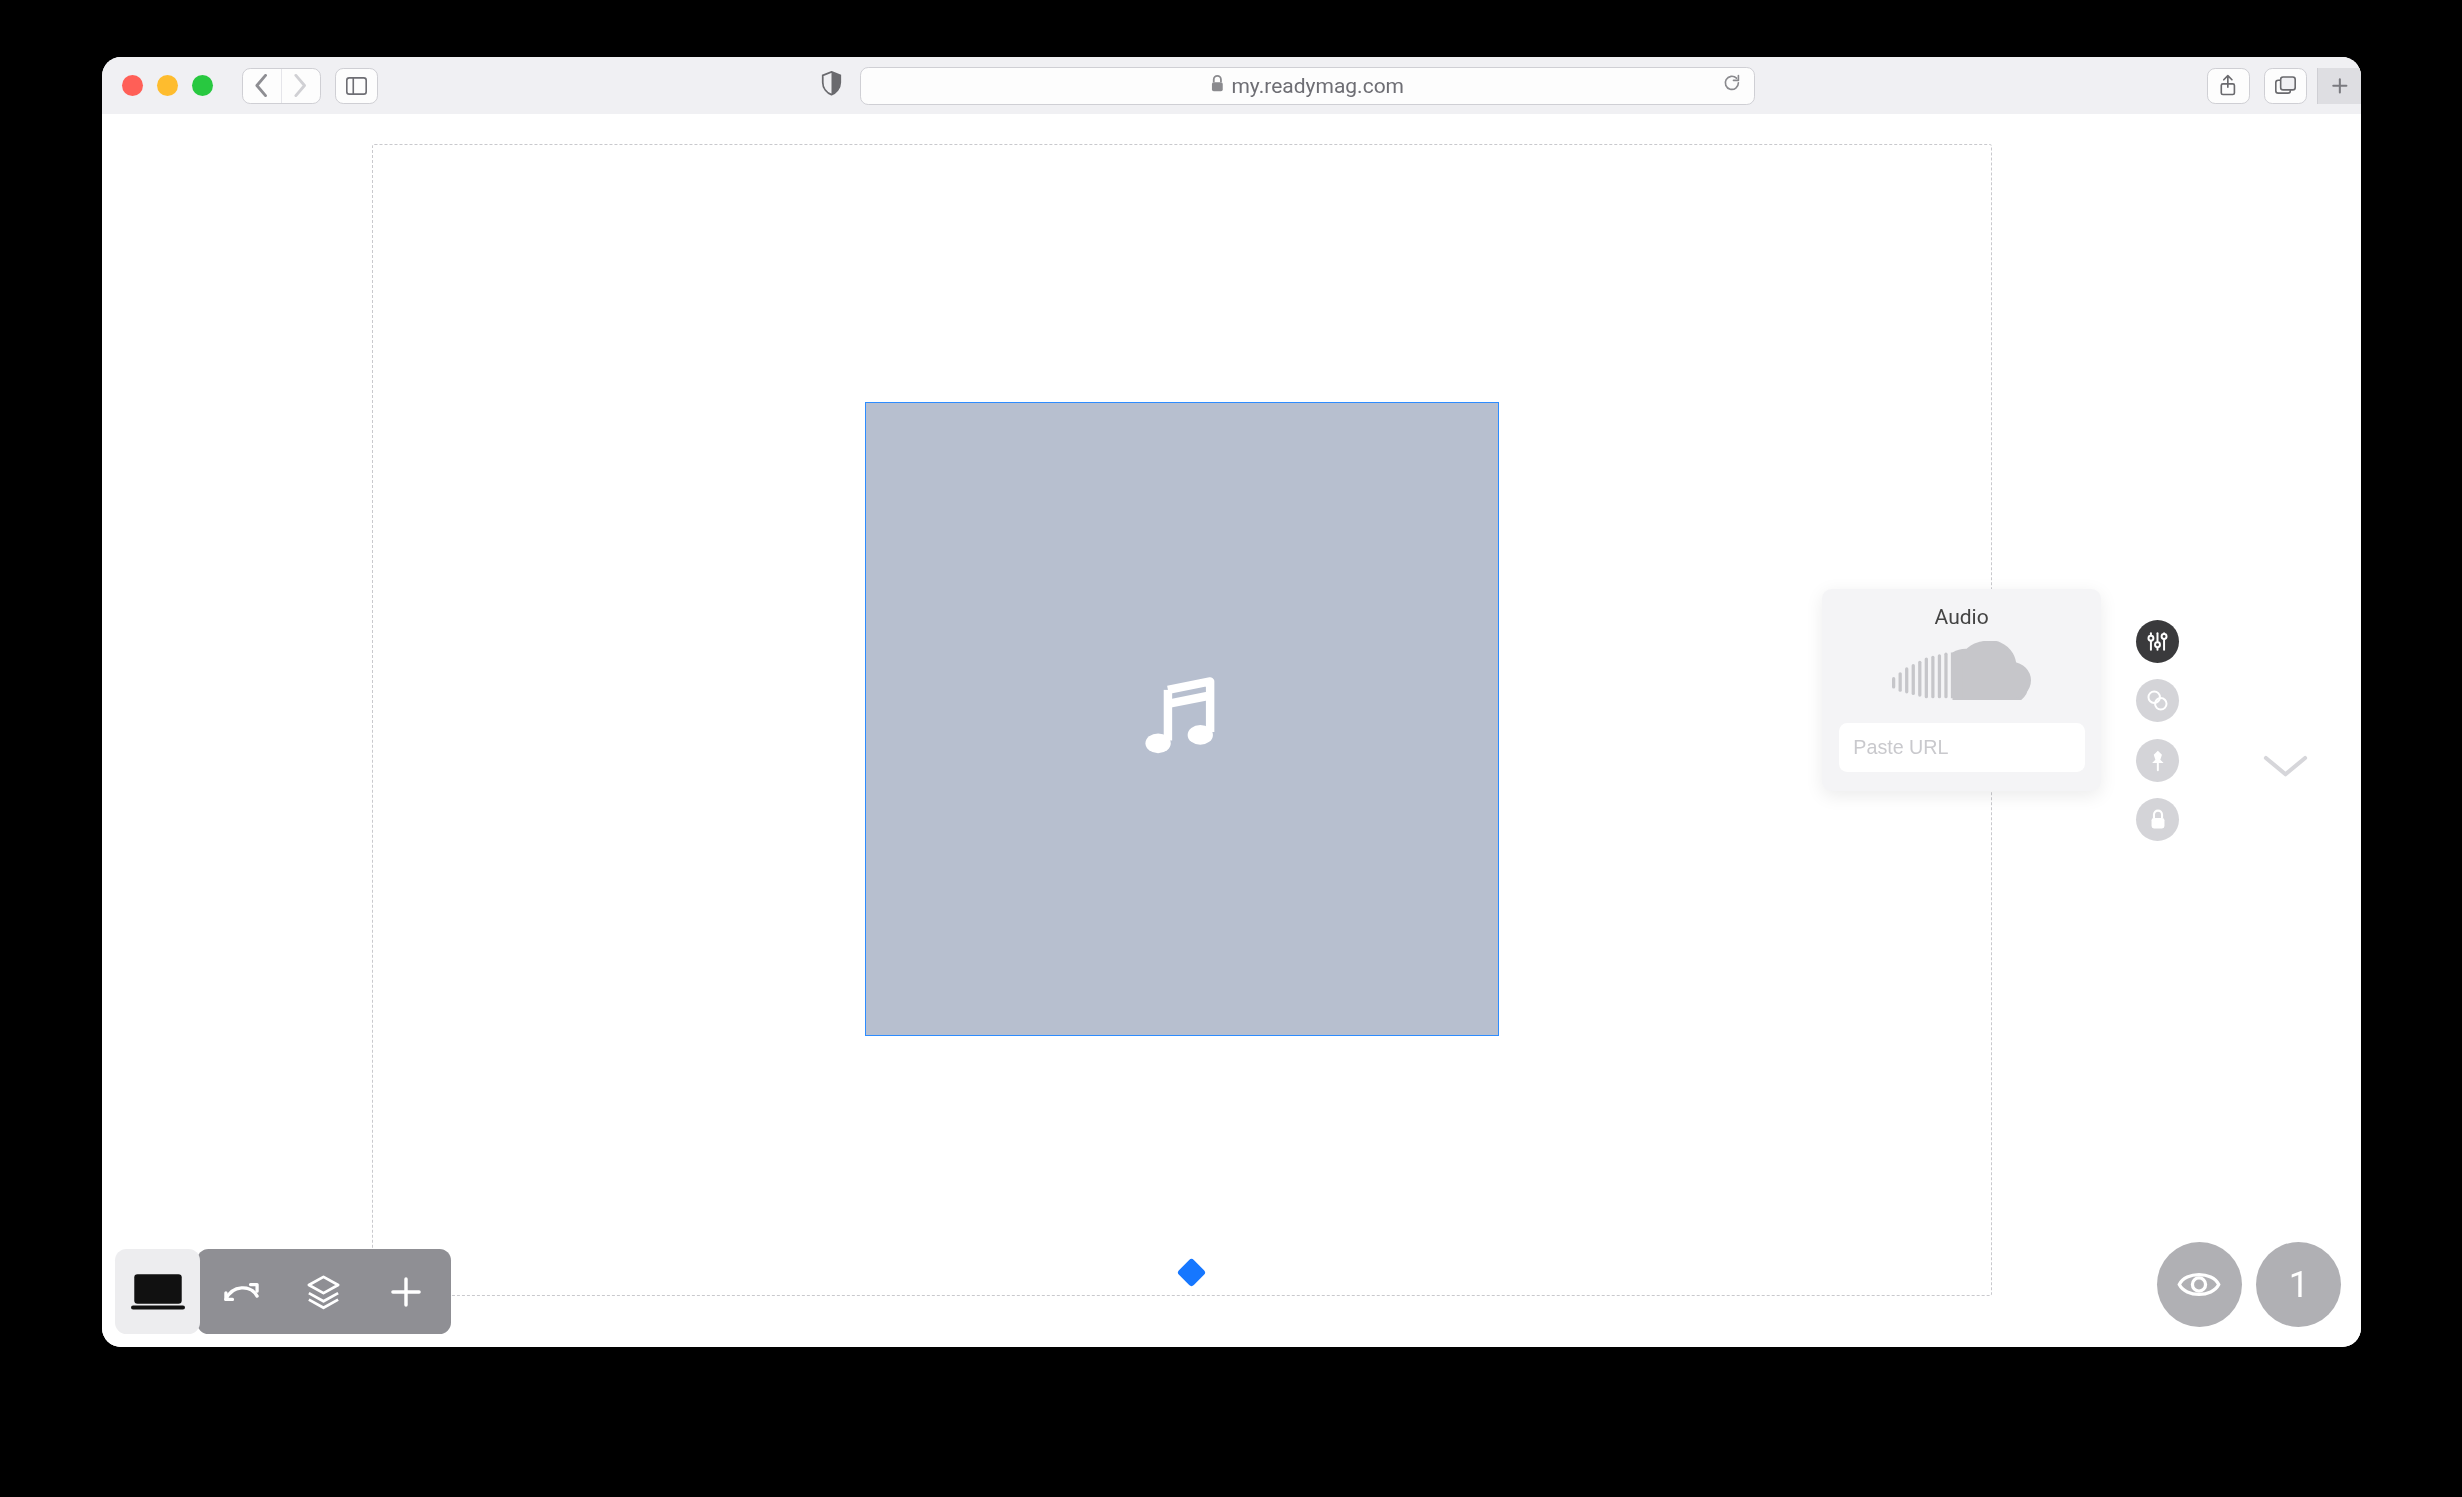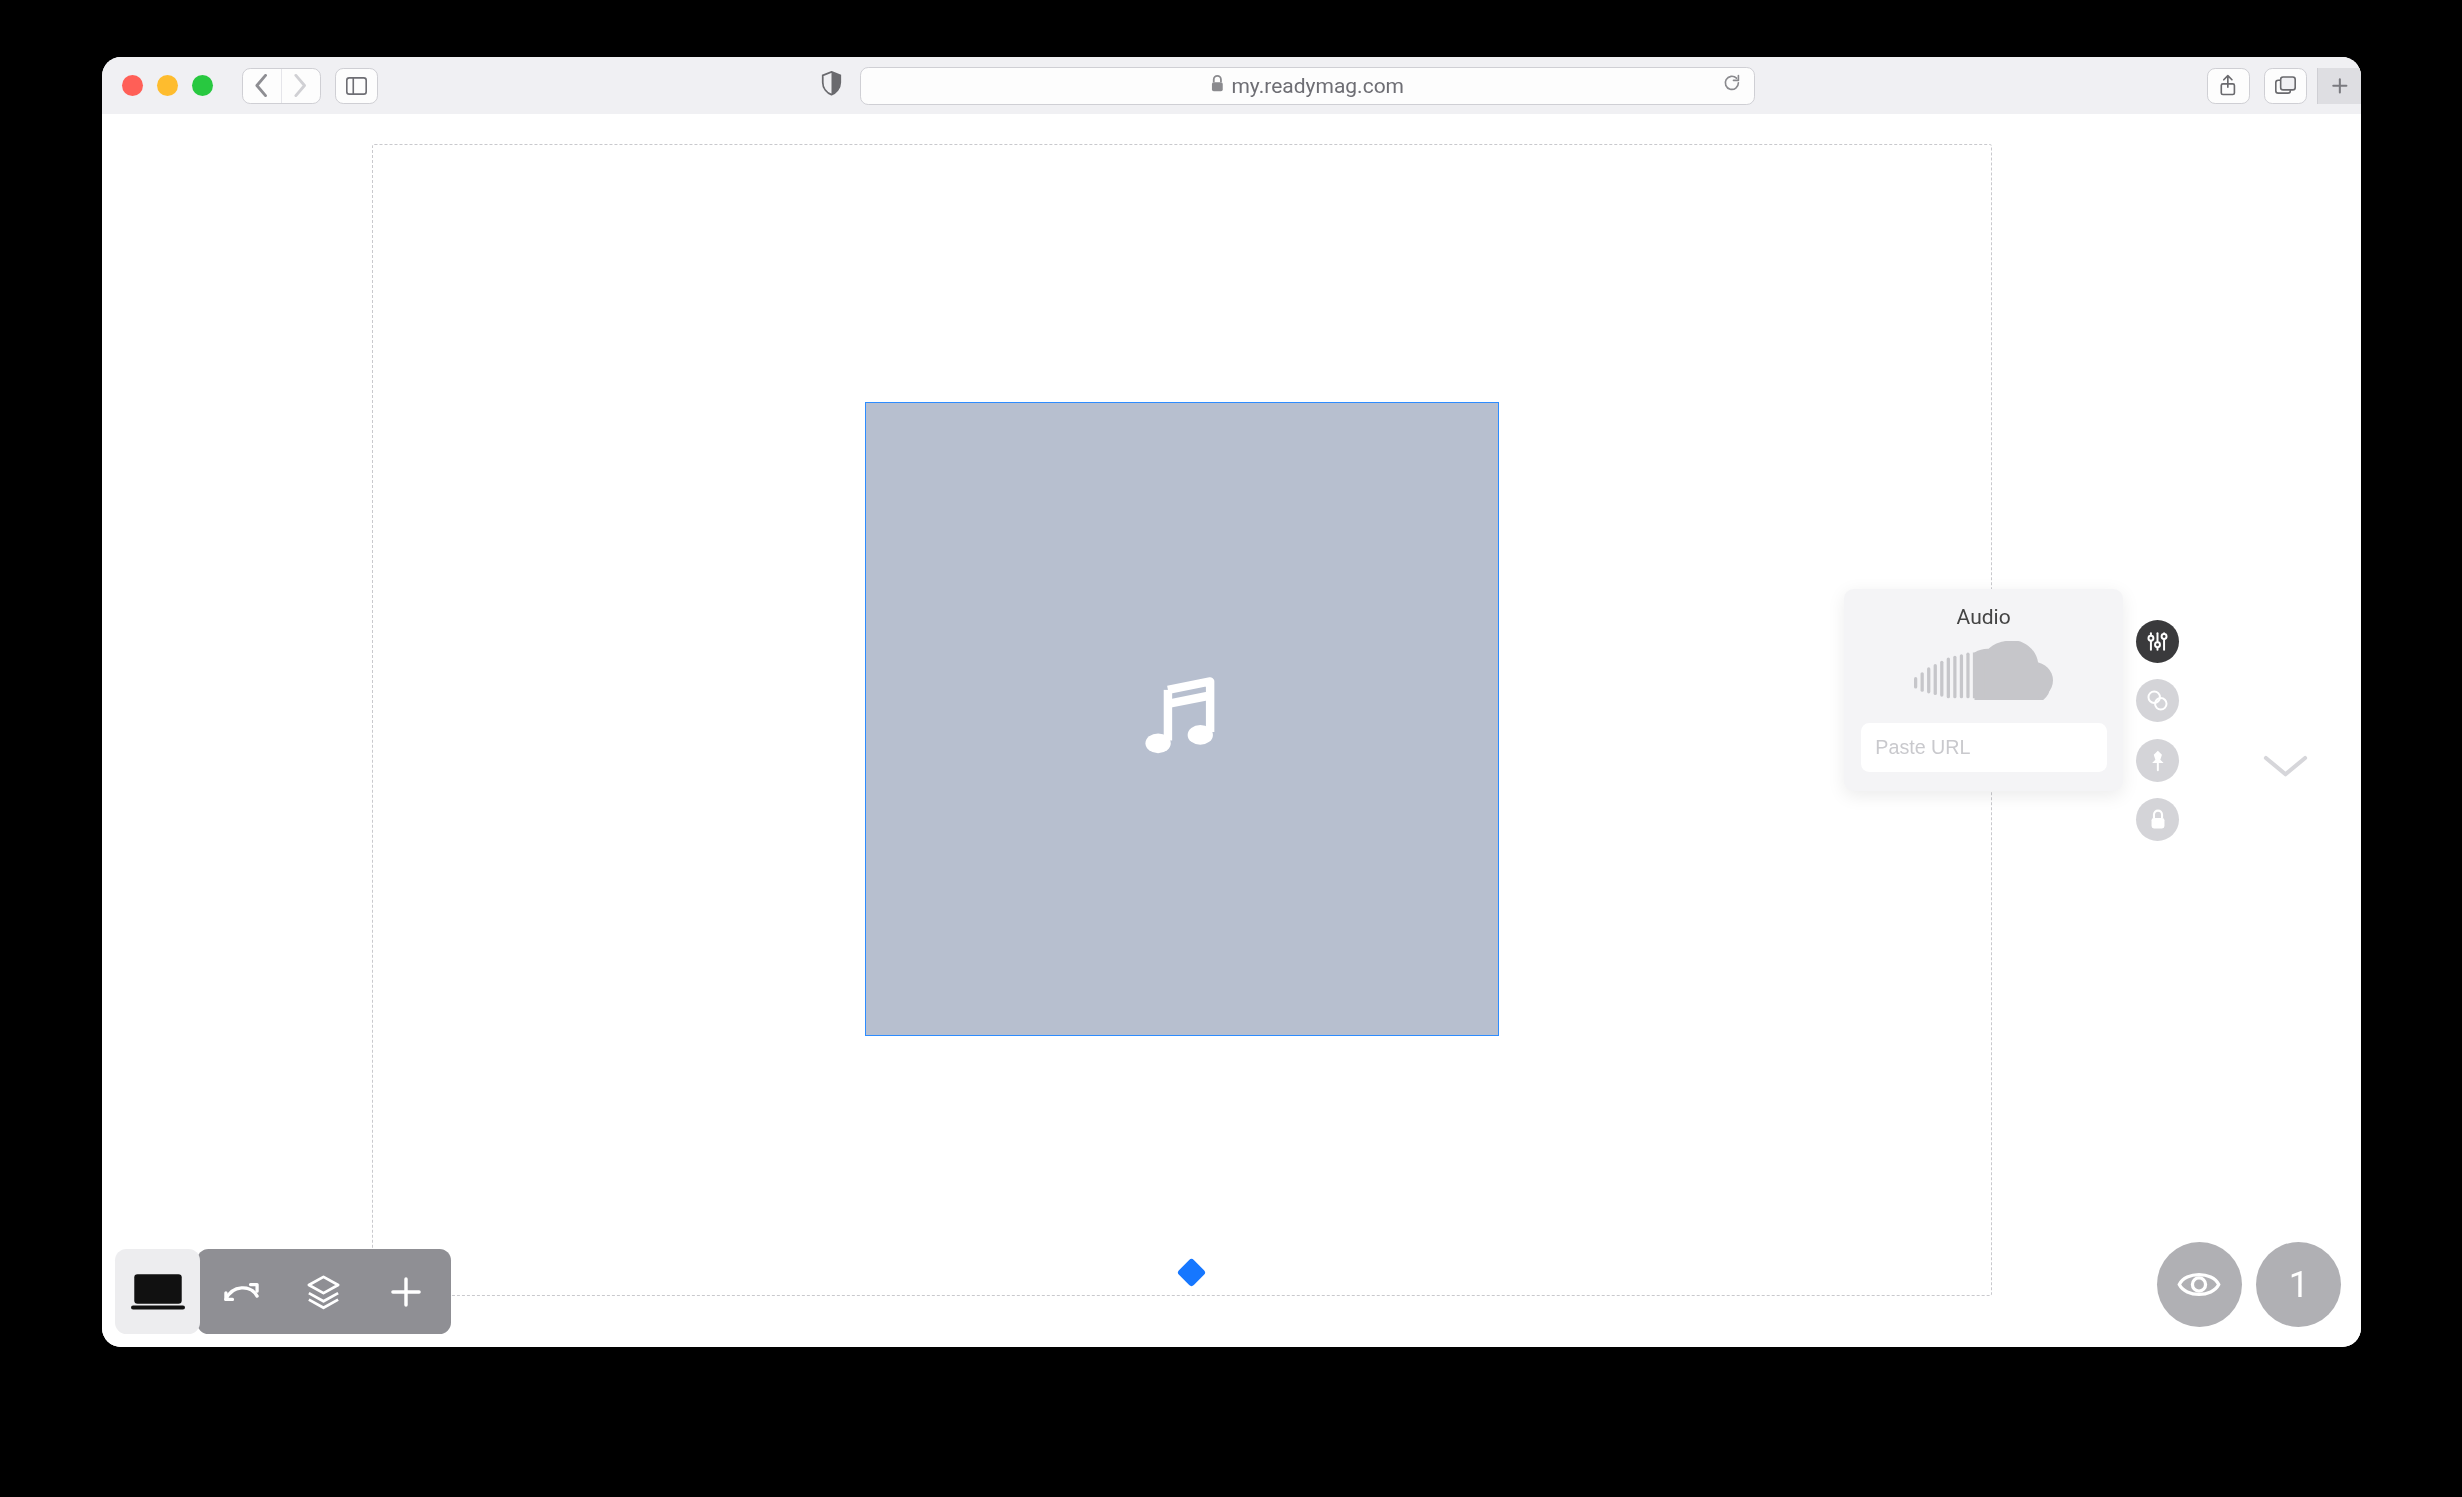--- a/index.html
+++ b/index.html
@@ -123,21 +123,21 @@
     background: #b7bfcf;
     border: 1.6px solid #2d8cff;
     display: flex;
     align-items: center;
     justify-content: center;
   }
   .audio-widget svg { width: 90px; height: 90px; }
 
   .floating-panel {
     position: absolute;
-    right: 238px;
+    right: 260px;
     top: 475px;
     width: 246px;
     background: #f4f4f6;
     border-radius: 9.8px;
     box-shadow: 0 4.9px 18px rgba(0,0,0,.08);
     padding: 16.4px 16.4px 19.7px;
     text-align: center;
   }
   .floating-panel .title { font-size: 21px; color: #444; margin-bottom: 11.5px; }
   .floating-panel .cloud { color: #bcbcc0; }

